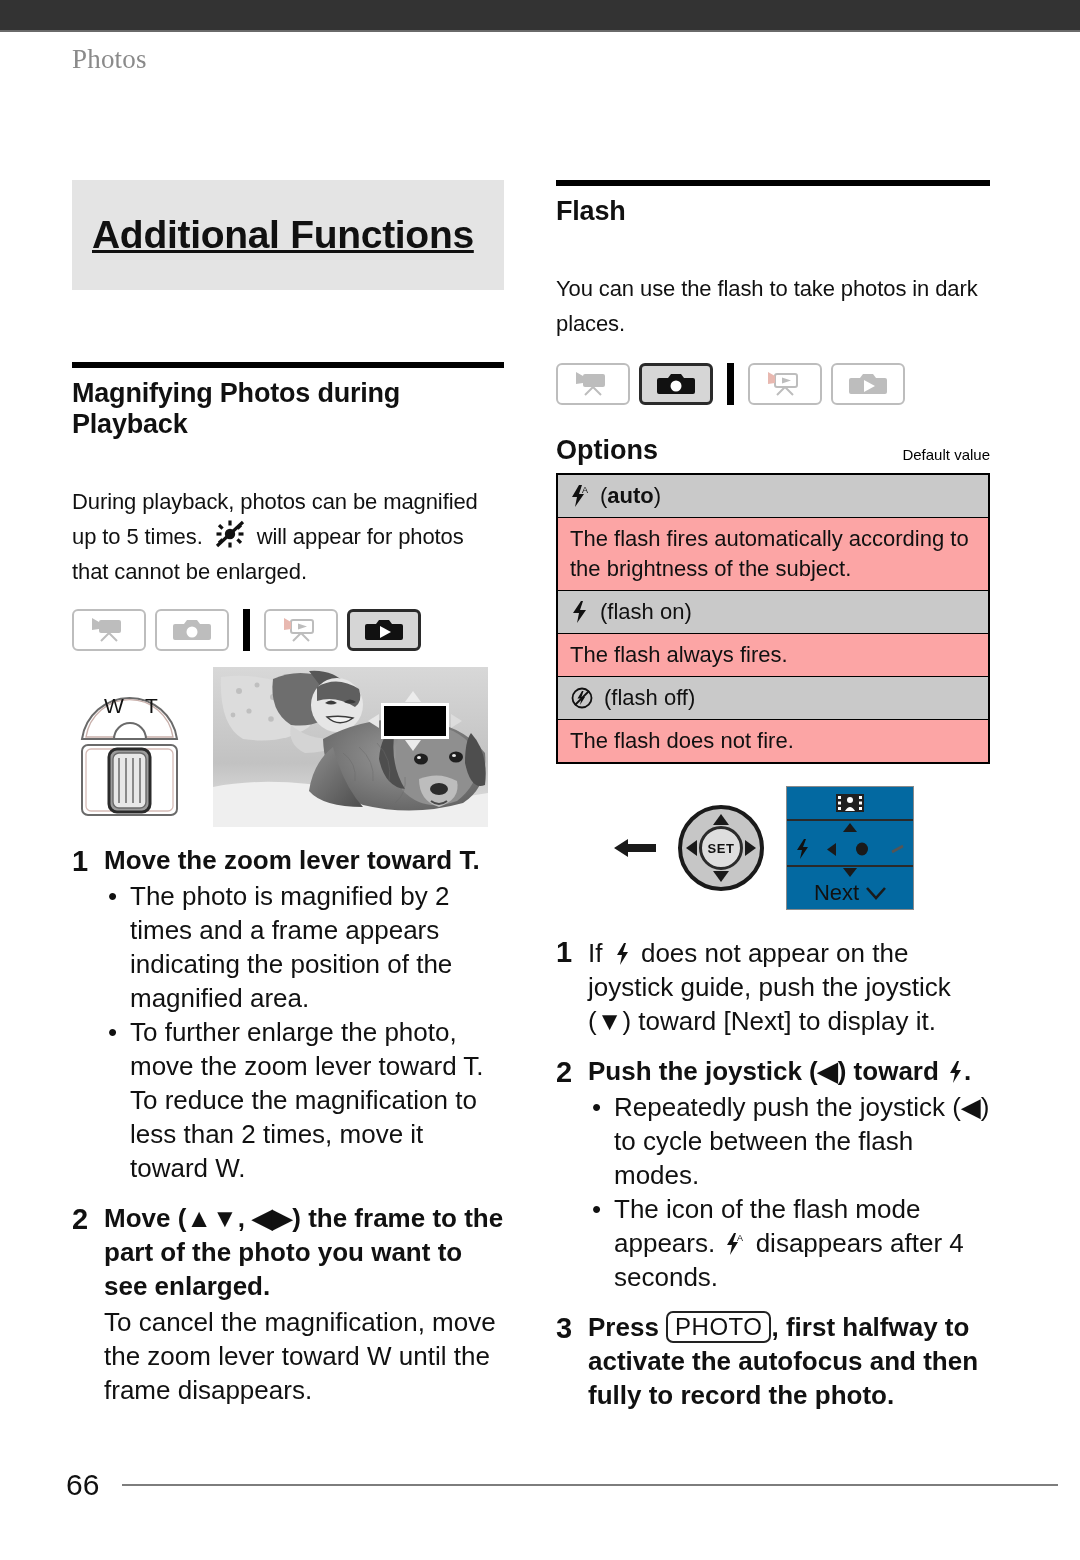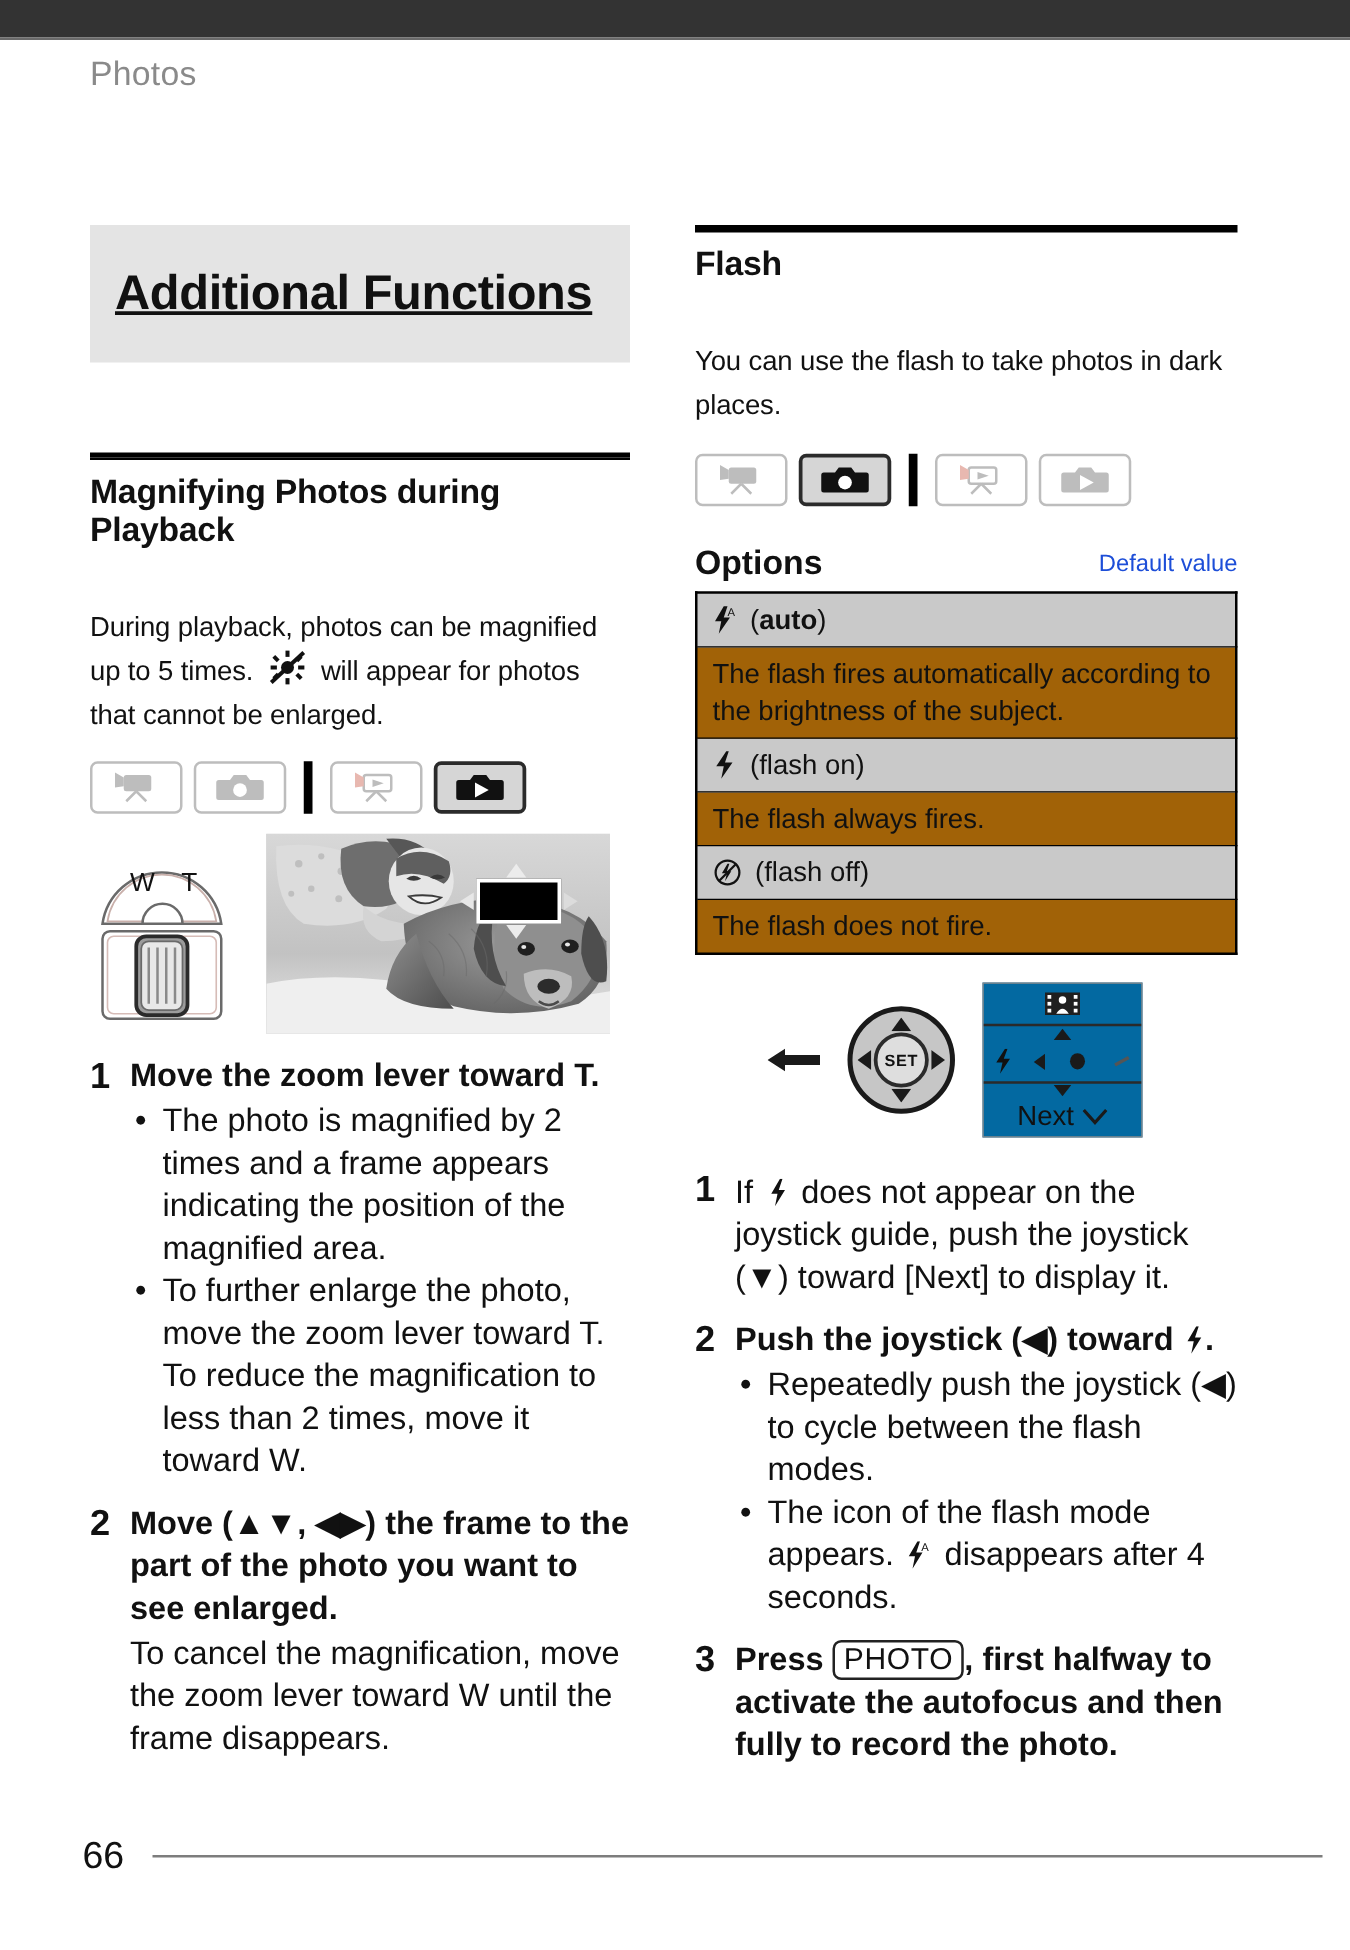--- a/index.html
+++ b/index.html
@@ -9,21 +9,21 @@
     background:#ffffff;
     color:#111;
     position:relative;
     overflow:hidden;
   }
   .top-bar { position:absolute; top:0; left:0; width:1080px; height:30px; background:#333333; }
   .top-bar-edge { position:absolute; top:30px; left:0; width:1080px; height:2px; background:#6a6a6a; }
 
   .running-head {
     position:absolute; top:44px; left:72px;
-    font-size:27px; color:#8a8a8a; letter-spacing:.2px;
+    font-size:27px; color:#8a8a8a; letter-spacing:.2px;font-family:Liberation Serif, serif;
   }
 
   
   .col-left  { position:absolute; left:72px;  top:180px; width:432px; }
   .col-right { position:absolute; left:556px; top:180px; width:434px; }
 
   
   .chapter-block {
     background:#e4e4e4; width:432px; height:110px;
     display:flex; align-items:center; padding-left:20px;
@@ -42,25 +42,25 @@
   .mode-btn {
     width:74px; height:42px; border:2px solid #bdbdbd; border-radius:6px;
     background:#fff; display:flex; align-items:center; justify-content:center;
   }
   .mode-btn.on { border:3px solid #2b2b2b; background:#d6d6d6; }
   .mode-sep { width:7px; height:42px; background:#000; margin:0 5px; }
 
   
   .opt-head { display:flex; align-items:flex-end; justify-content:space-between; }
   .opt-title { font-size:27px; font-weight:bold; }
-  .opt-default { font-size:19px; color:#1d4ed8; padding-bottom:3px; }
+  .opt-default { font-size:15px; color:#000000; padding-bottom:3px; }
   table.opts { border-collapse:collapse; width:434px; margin-top:7px; border:2px solid #000; }
   table.opts td { border:1px solid #000; padding:6px 12px; font-size:22px; line-height:30px; }
   td.opt-name { background:#c9c9c9; font-weight:normal; }
-  td.opt-desc { background:#a16207; }
+  td.opt-desc { background:#fca5a5; }
   .opt-name-inner { display:flex; align-items:center; gap:10px; }
 
   
   .step { display:flex; margin-top:16px; }
   .step-num { font-size:29px; font-weight:bold; width:32px; flex:0 0 32px; line-height:36px;}
   .step-body { flex:1; }
   .step-title { font-size:26px; font-weight:bold; line-height:34px; }
   .step-note { font-size:26px; line-height:34px; margin-top:2px; }
   ul.bullets { list-style:none; margin-top:2px; }
   ul.bullets li { font-size:26px; line-height:34px; padding-left:26px; position:relative; }

